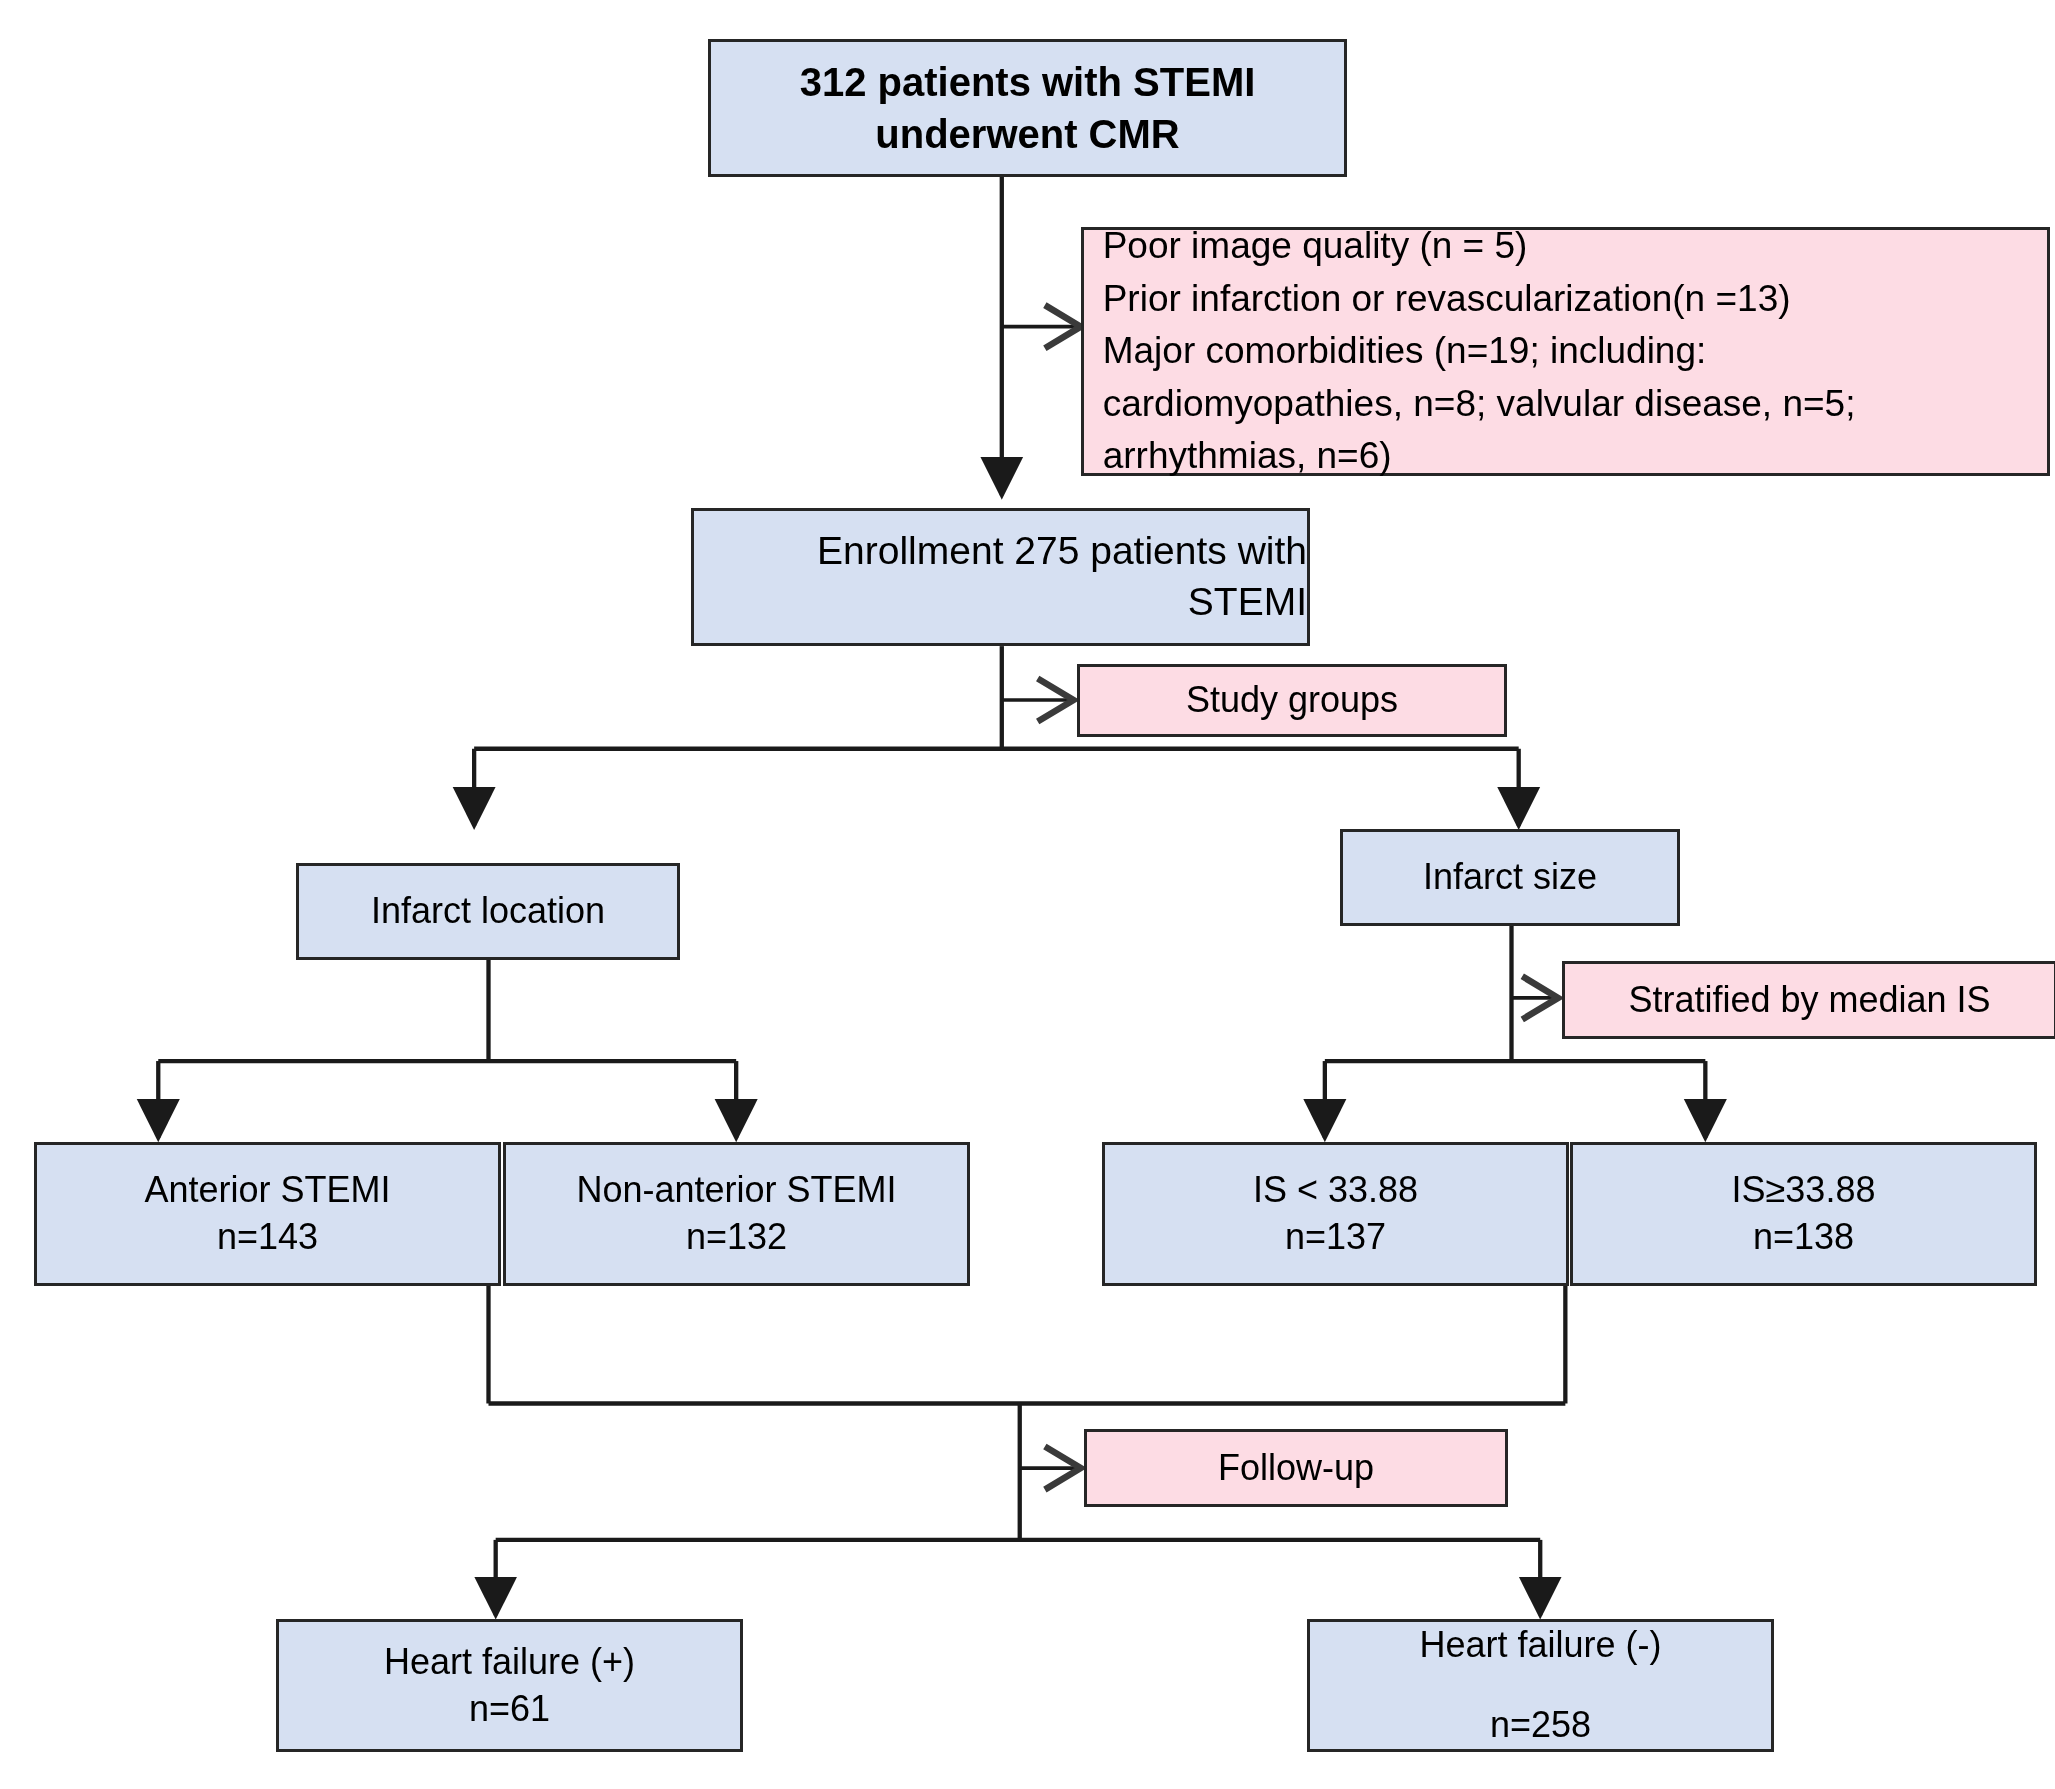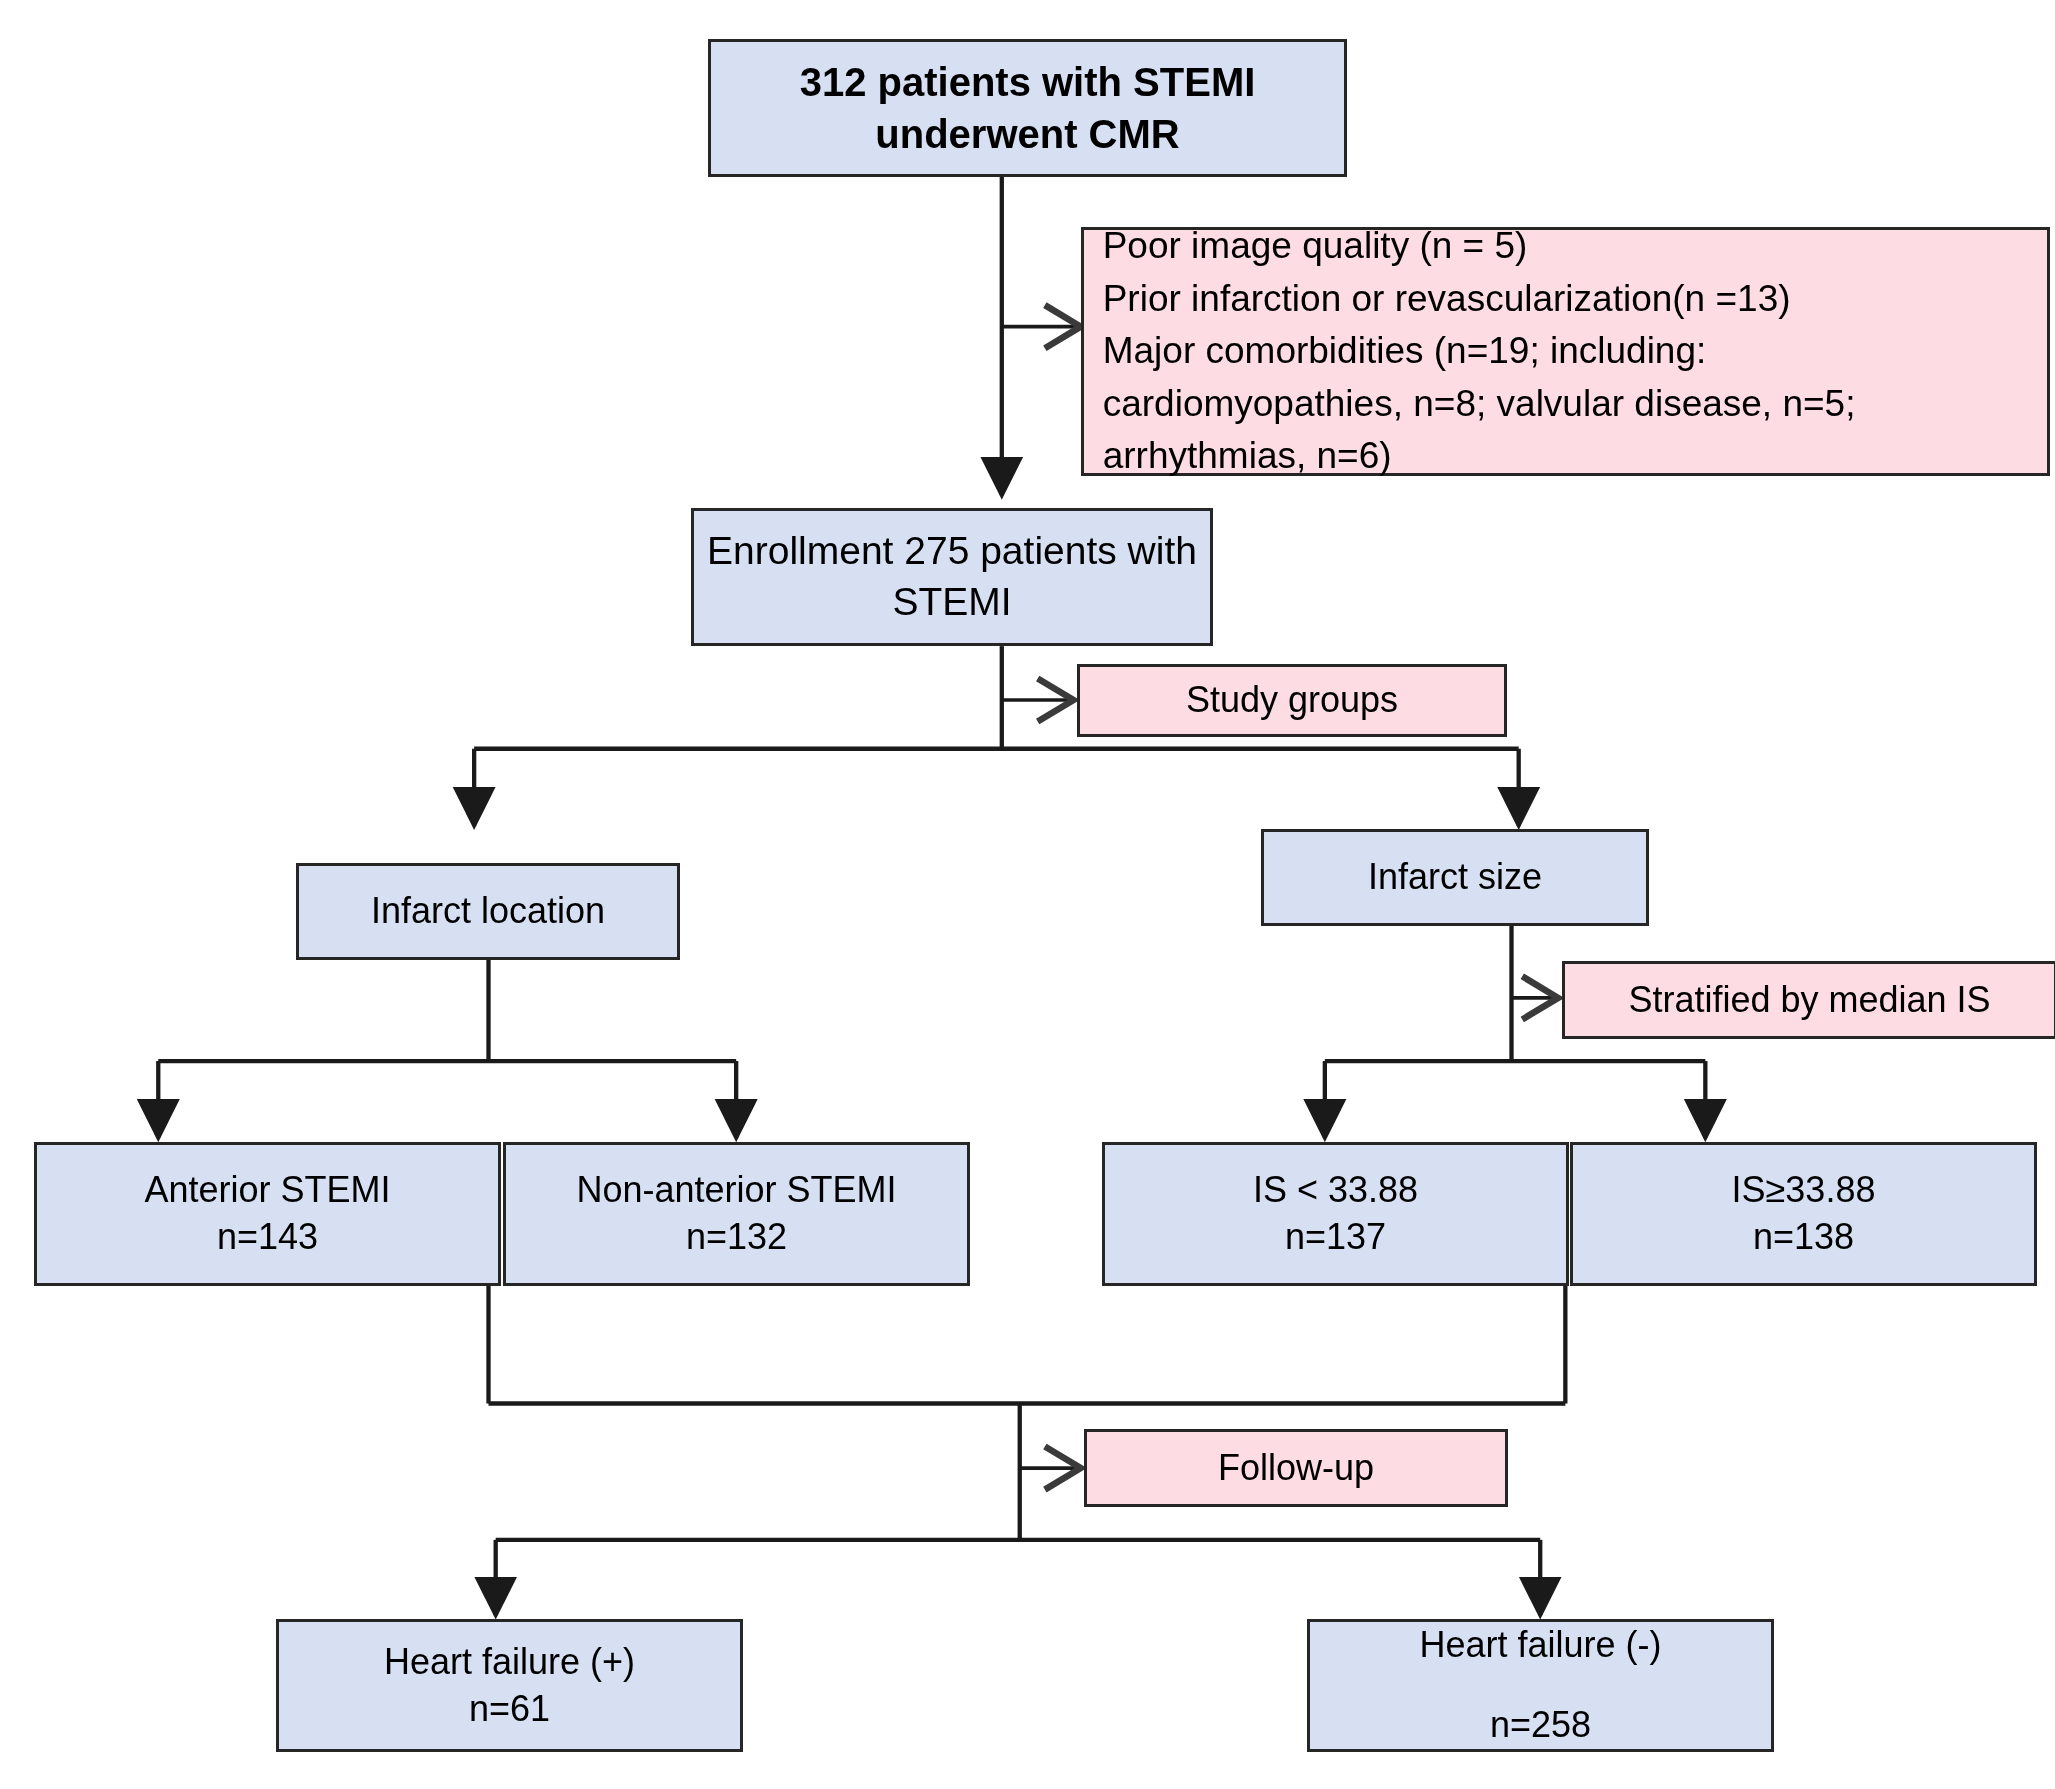--- a/index.html
+++ b/index.html
@@ -113,34 +113,34 @@
   </div>
 
   <div class="node pink exclusion t-excl" style="left:1081px; top:195px; width:969px; height:249px;margin-top:32px;">
     <span class="line">Poor image quality (n = 5)</span>
     <span class="line">Prior infarction or revascularization(n =13)</span>
     <span class="line">Major comorbidities (n=19; including:</span>
     <span class="line">cardiomyopathies, n=8; valvular disease, n=5;</span>
     <span class="line">arrhythmias, n=6)</span>
   </div>
 
-  <div class="node blue t-big" style="left:691px; top:508px; width:522px; height:138px;">
+  <div class="node blue t-big" style="left:691px; top:508px; width:619px; height:138px;text-align:right;">
     <span class="line">Enrollment 275 patients with</span>
     <span class="line">STEMI</span>
   </div>
 
   <div class="node pink t-mid" style="left:1077px; top:664px; width:430px; height:73px;">
     <span class="line">Study groups</span>
   </div>
 
   <div class="node blue t-mid" style="left:296px; top:829px; width:384px; height:97px;margin-top:34px;">
     <span class="line">Infarct location</span>
   </div>
 
-  <div class="node blue t-mid" style="left:1261px; top:829px; width:388px; height:97px;">
+  <div class="node blue t-mid" style="left:1340px; top:829px; width:340px; height:97px;">
     <span class="line">Infarct size</span>
   </div>
 
   <div class="node pink t-mid" style="left:1562px; top:961px; width:495px; height:78px;">
     <span class="line">Stratified by median IS</span>
   </div>
 
   <div class="node blue t-mid" style="left:34px; top:1142px; width:467px; height:144px;">
     <span class="line">Anterior STEMI</span>
     <span class="line">n=143</span>

